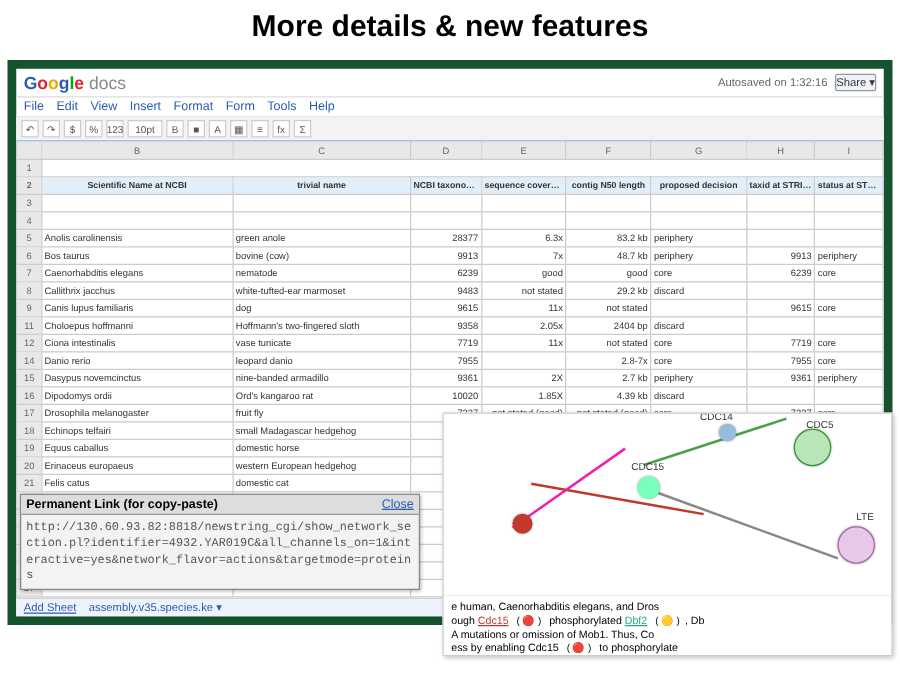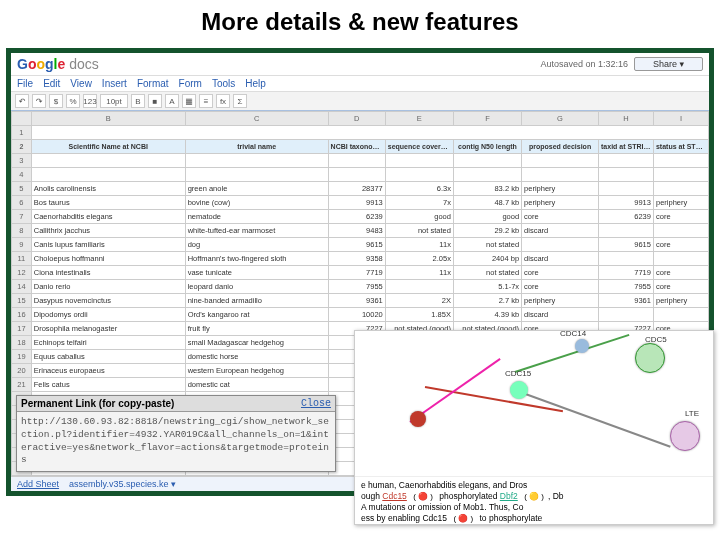--- a/index.html
+++ b/index.html
@@ -1,42 +1,42 @@
 <!DOCTYPE html>
 <html><head>
 <meta charset="utf-8">
 <style>
   * { box-sizing: border-box; margin: 0; padding: 0; }
   body { font-family: Arial, sans-serif; width: 720px; height: 540px; background: #fff; overflow: hidden; position: relative; }
   .slide-title { text-align: center; font-size: 24px; font-weight: bold; padding: 8px 0 12px; color: #000; }
-  .gdocs-window { border: 5px solid #14532d; background: #fff; margin: 0 6px; position: relative; }
+  .gdocs-window { border: 7px solid #14532d; background: #fff; margin: 0 6px; position: relative; }
   .gdocs-header { display: flex; align-items: center; padding: 3px 6px; border-bottom: 1px solid #ddd; }
   .gdocs-logo { font-size: 14px; font-weight: bold; margin-right: 10px; }
   .gdocs-logo .g1 { color:#2a5db0;} .gdocs-logo .g2{color:#d23;} .gdocs-logo .g3{color:#ea0;} .gdocs-logo .g4{color:#2a5db0;} .gdocs-logo .g5{color:#0a0;} .gdocs-logo .g6{color:#d23;}
   .gdocs-logo .docs { color:#888; font-weight:normal; }
   .doc-title { color:#666; font-size:11px; }
   .header-right { margin-left:auto; font-size:9px; color:#666; display:flex; align-items:center; gap:6px;}
-  .share-btn { border:1px solid #999; background:#eef3fb; padding:1px 18px; border-radius:2px; font-size:9px; color:#333;}
+  .share-btn { border:1px solid #999; background:#eef3fb; padding:1px 0; border-radius:2px; font-size:9px; color:#333;}
   .menubar { display:flex; gap:10px; padding:2px 6px; font-size:10px; color:#2a5db0; border-bottom:1px solid #ddd; }
   .menubar span { cursor:default; }
   .toolbar { display:flex; gap:3px; padding:2px 4px; font-size:9px; border-bottom:1px solid #a8c0e0; background:#f3f3f3; align-items:center; }
   .tool-ic { width:14px; height:14px; border:1px solid #ccc; background:#fff; display:inline-flex; align-items:center; justify-content:center; font-size:8px; color:#555; }
   .sheet { overflow:hidden; }
   table.grid { border-collapse:collapse; width:100%; font-size:7.5px; color:#333; table-layout:fixed; }
   table.grid th, table.grid td { border:1px solid #ccc; height:14px; padding:1px 2px; overflow:hidden; white-space:nowrap; text-overflow:ellipsis; }
   table.grid thead th { background:#e8e8e8; font-weight:normal; color:#666; }
   table.grid .rownum { width:18px; background:#e8e8e8; text-align:center; color:#666; }
   .col-header-row td { background:#e0effa; font-weight:bold; text-align:center; font-size:7px; }
   .sheet-tabs { display:flex; gap:4px; padding:2px 6px; background:#eef3fb; border-top:1px solid #ccc; font-size:9px; color:#2a5db0;}
   .sheet-tabs .tab { padding:0 6px; }
   .sheet-tabs .add { text-decoration:underline; }
 
   .overlay-link { position:absolute; left:16px; top:395px; width:320px; background:#f3f3f3; border:1px solid #888; box-shadow:1px 1px 3px rgba(0,0,0,.3); font-size:10px; }
   .overlay-link .hdr { background:#ddd; border-bottom:1px solid #999; padding:2px 4px; display:flex; font-weight:bold; font-size:10px;}
-  .overlay-link .hdr .close { margin-left:auto; color:#2a5db0; text-decoration:underline; font-weight:normal;font-family:Liberation Mono, monospace; }
+  .overlay-link .hdr .close { margin-left:auto; color:#2a5db0; text-decoration:underline; font-weight:normal; }
   .overlay-link .body { padding:4px; font-family: "Courier New", monospace; font-size:9.5px; line-height:1.35; color:#555; word-break:break-all; }
 
   .overlay-net { position:absolute; right:6px; top:330px; width:360px; height:195px; background:#fff; border:1px solid #ccc; box-shadow:1px 1px 4px rgba(0,0,0,.3); overflow:hidden; }
   .net-canvas { position:relative; width:100%; height:145px; }
   .node { position:absolute; border-radius:50%; box-shadow:0 0 2px rgba(0,0,0,.4); }
   .edge { position:absolute; height:2px; transform-origin:left center; }
   .nlabel { position:absolute; font-size:8px; color:#333; }
   .net-text { font-size:8.5px; line-height:1.3; padding:3px 6px; border-top:1px solid #eee;}
   .badge { display:inline-block; border-radius:7px; padding:0 4px; font-size:8px; vertical-align:middle;}
 </style>
@@ -222,21 +222,21 @@
             <td>core</td>
             <td style="text-align:right">7719</td>
             <td>core</td>
           </tr>
           <tr>
             <td class="rownum">14</td>
             <td>Danio rerio</td>
             <td>leopard danio</td>
             <td style="text-align:right">7955</td>
             <td style="text-align:right"></td>
-            <td style="text-align:right">5.1-7x</td>
+            <td style="text-align:right">2.8-7x</td>
             <td>core</td>
             <td style="text-align:right">7955</td>
             <td>core</td>
           </tr>
           <tr>
             <td class="rownum">15</td>
             <td>Dasypus novemcinctus</td>
             <td>nine-banded armadillo</td>
             <td style="text-align:right">9361</td>
             <td style="text-align:right">2X</td>

